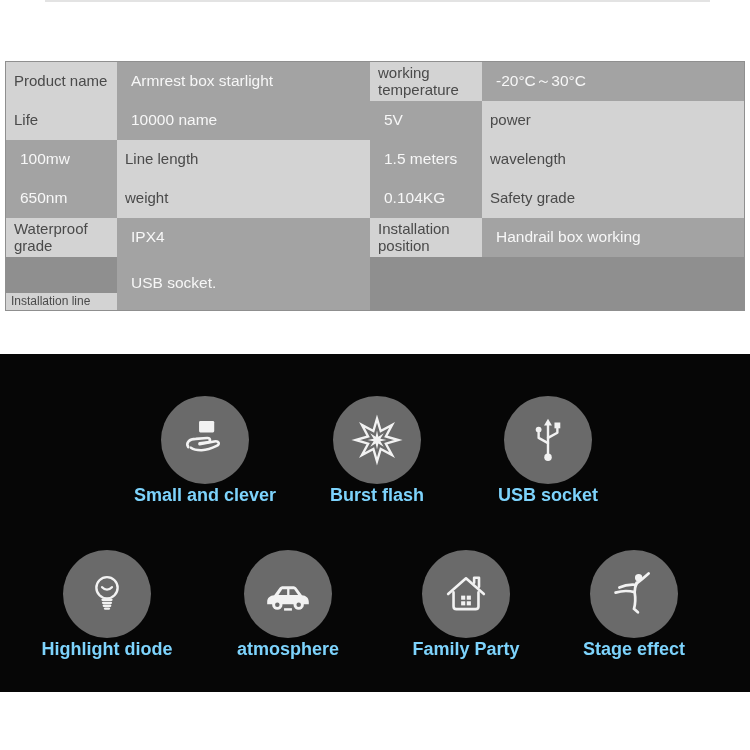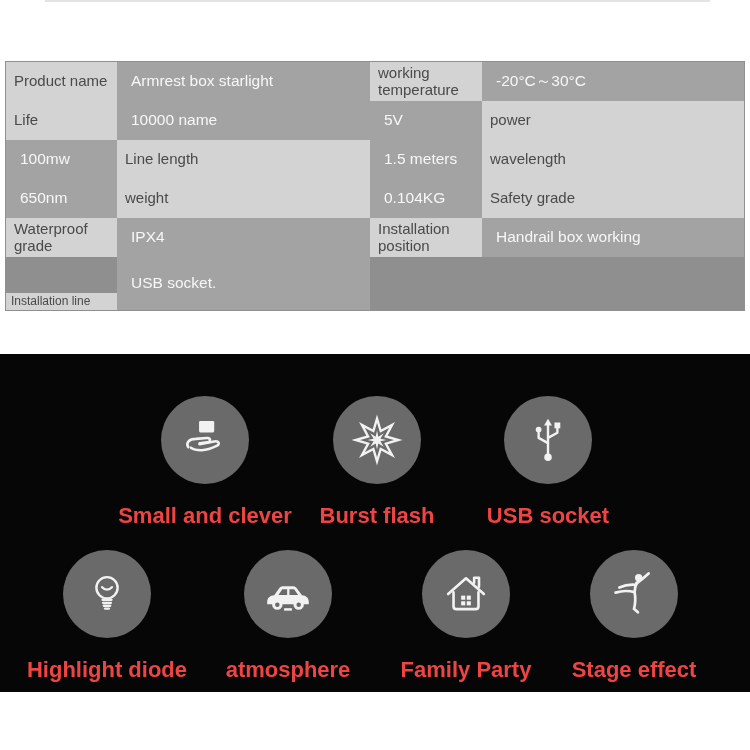--- a/index.html
+++ b/index.html
@@ -54,23 +54,23 @@
     width: 190px;
     display: flex; flex-direction: column; align-items: center;
   }
   .feature-circle {
     width: 88px; height: 88px;
     border-radius: 50%;
     background: #6a6a6a;
     display: flex; align-items: center; justify-content: center;
   }
   .feature-label {
-    margin-top: 19px;
-    color: #ef4444;
-    font-size: 22px;
+    margin-top: 1px;
+    color: #7dd3fc;
+    font-size: 18px;
     font-weight: bold;
     white-space: nowrap;
   }
   .r1 { top: 42px; }
   .r2 { top: 196px; }
   .p1 { left: 110px; }
   .p2 { left: 282px; }
   .p3 { left: 453px; justify-content: flex-end; }
   .p4 { left: 12px; }
   .p5 { left: 193px; }

